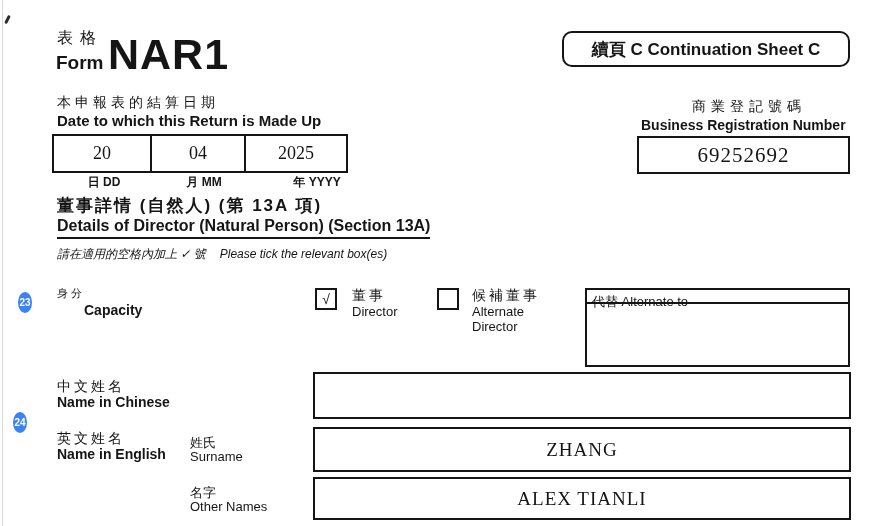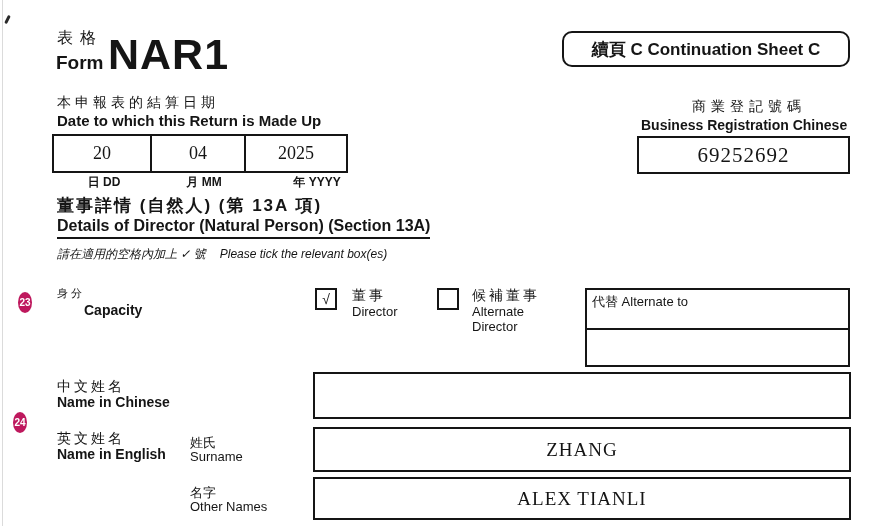--- a/index.html
+++ b/index.html
@@ -39,38 +39,38 @@
   .brn-en{left:641px;top:117px;font-size:14px;font-weight:bold;}
   .brn-box{left:637px;top:136px;width:213px;height:38px;font-size:21px;letter-spacing:1px;}
 
   
   .sec-zh{left:57px;top:194px;font-size:17px;font-weight:600;letter-spacing:2px;}
   .sec-en{left:57px;top:217px;font-size:16px;font-weight:bold;border-bottom:2px solid #151515;padding-bottom:2px;}
   .sec-note{left:57px;top:246px;font-size:12px;font-style:italic;}
   .sec-note .gap{display:inline-block;width:14px;}
 
   
-  .item-circle{width:14px;height:21px;border-radius:50%;background:#be185d;color:#fff;
+  .item-circle{width:14px;height:21px;border-radius:50%;background:#3b82f6;color:#fff;
     font-size:10px;font-weight:bold;display:flex;align-items:center;justify-content:center;}
   .num23{left:18px;top:292px;}
   .num24{left:13px;top:412px;}
 
   
   .cap-zh{left:57px;top:286px;font-size:11px;}
   .cap-en{left:57px;top:302px;font-size:14px;font-weight:bold;margin-left:27px;}
   .cb{width:22px;height:22px;font-size:14px;}
   .cb1{left:315px;top:288px;}
   .cb2{left:437px;top:288px;}
   .cb1-zh{left:352px;top:287px;font-size:14px;}
   .cb1-en{left:352px;top:304px;font-size:13px;}
   .cb2-zh{left:472px;top:287px;font-size:14px;}
   .cb2-en1{left:472px;top:304px;font-size:13px;}
   .cb2-en2{left:472px;top:319px;font-size:13px;}
   .alt-box{left:585px;top:288px;width:265px;height:79px;}
-  .alt-box-header{height:40px;border-bottom:2px solid #151515;font-size:13px;
+  .alt-box-header{height:14px;border-bottom:2px solid #151515;font-size:13px;
     padding:3px 0 0 5px;box-sizing:border-box;}
   .alt-box-body{height:52px;}
 
   
   .cnname-zh{left:57px;top:378px;font-size:14px;}
   .cnname-en{left:57px;top:394px;font-size:14px;font-weight:bold;}
   .cn-box{left:313px;top:372px;width:538px;height:47px;}
   .enname-zh{left:57px;top:430px;font-size:14px;}
   .enname-en{left:57px;top:446px;font-size:14px;font-weight:bold;}
   .rlabel{left:190px;width:120px;text-align:left;font-size:13px;}
@@ -101,21 +101,21 @@
   <div class="abs box date-table">
     <div class="date-cell">20</div>
     <div class="date-cell mid">04</div>
     <div class="date-cell last">2025</div>
   </div>
   <div class="abs date-sub sub-dd">日 DD</div>
   <div class="abs date-sub sub-mm">月 MM</div>
   <div class="abs date-sub sub-yy">年 YYYY</div>
 
   <div class="abs brn-zh">商業登記號碼</div>
-  <div class="abs brn-en">Business Registration Chinese</div>
+  <div class="abs brn-en">Business Registration Number</div>
   <div class="abs box center serif brn-box">69252692</div>
 
   <div class="abs sec-zh">董事詳情 (自然人) (第 13A 項)</div>
   <div class="abs sec-en">Details of Director (Natural Person) (Section 13A)</div>
   <div class="abs sec-note">
     <span>請在適用的空格內加上 ✓ 號</span><span class="gap"></span><span>Please tick the relevant box(es)</span>
   </div>
 
   <div class="abs item-circle num23">23</div>
   <div class="abs zh cap-zh">身分</div>

